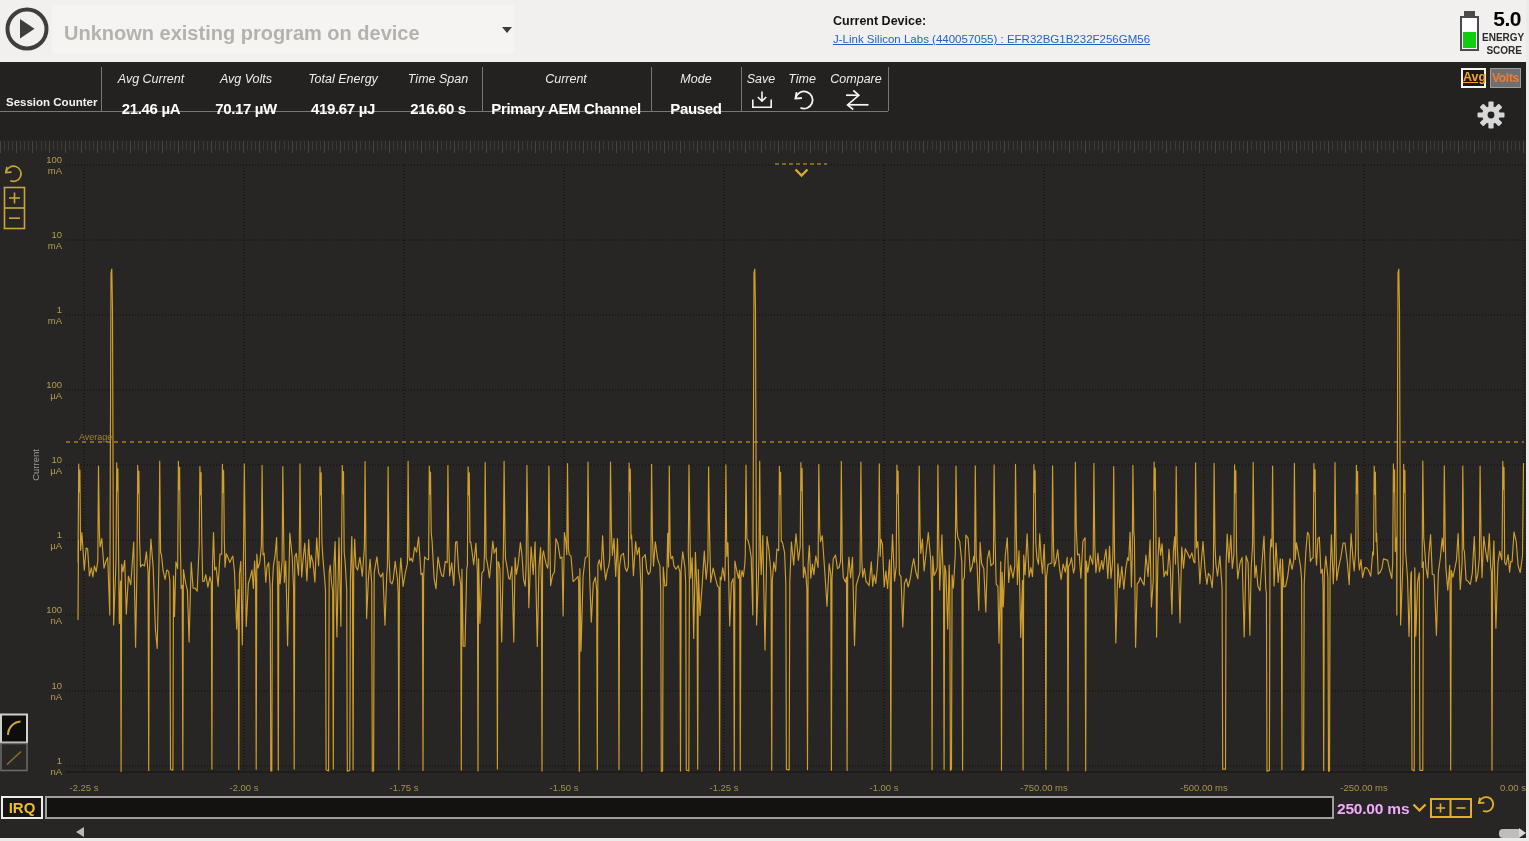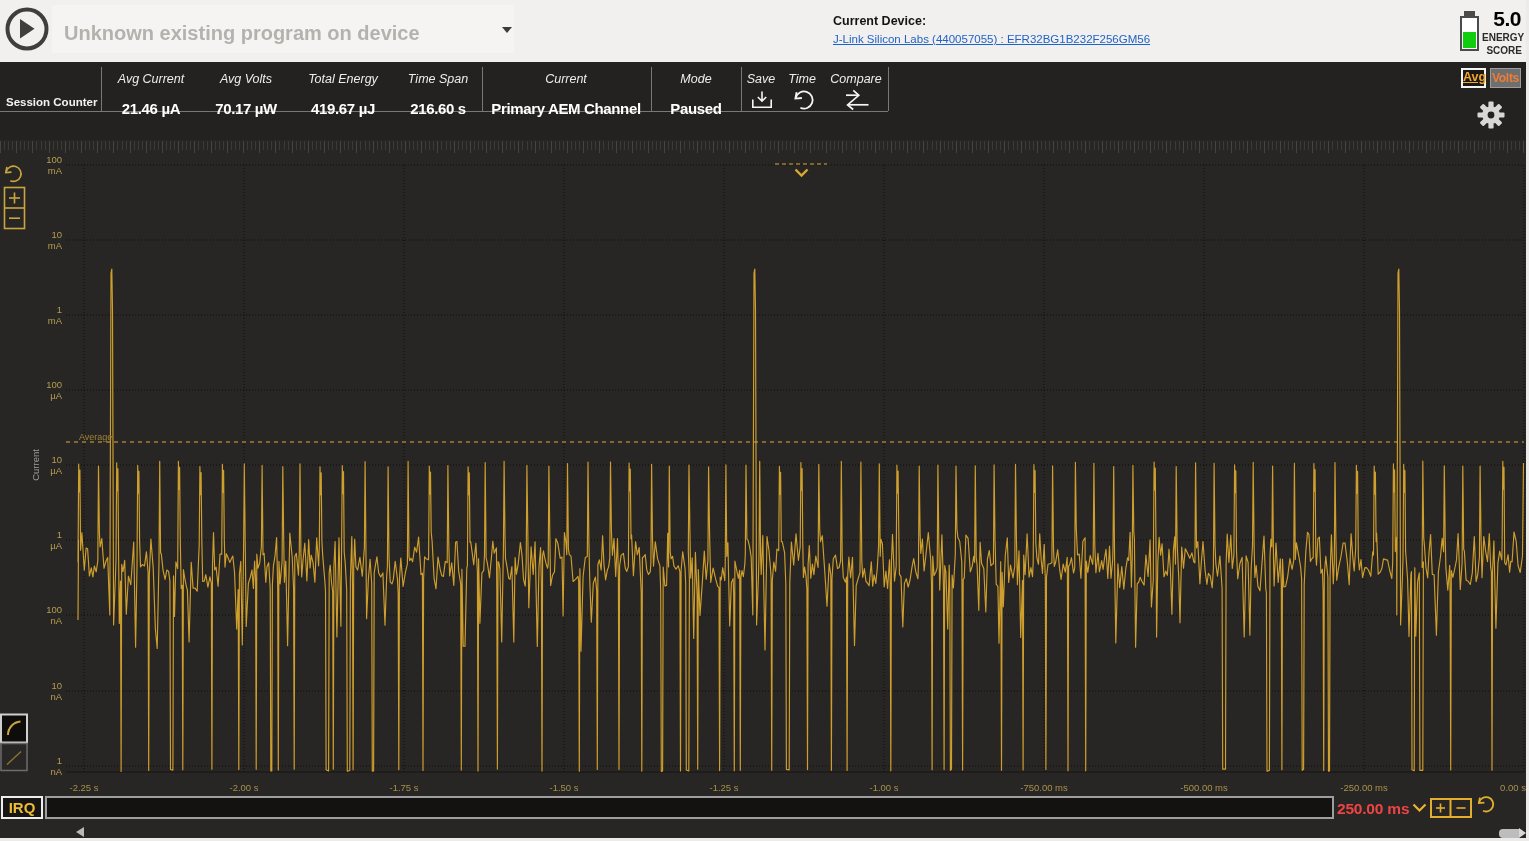--- a/index.html
+++ b/index.html
@@ -32,21 +32,21 @@
 #tickmaj{left:0;top:141px;width:1526px;height:12px;background:repeating-linear-gradient(90deg,#454442 0px,#454442 1px,transparent 1px,transparent 16.2px);}
 
 #chart{left:0;top:140px;}
 .gd{stroke:#0d0c0b;stroke-width:1;stroke-dasharray:1 2;fill:none;}
 .yl{fill:#b59e4f;font-size:9.5px;text-anchor:end;}
 .xl{fill:#a8914a;font-size:9.5px;}
 .ctl{stroke:#c9a63c;stroke-width:1.6;fill:none;}
 
 #irqbox{left:1px;top:796px;width:42px;height:23px;border:2px solid #ededed;background:#161514;color:#eebb33;font-size:15px;font-weight:bold;text-align:center;line-height:19px;}
 #irqtrk{left:45px;top:796px;width:1289px;height:23px;border:2px solid #9e9e9e;background:#131211;}
-#zoomtxt{left:1337px;top:800px;font-size:15.5px;font-weight:bold;color:#ef4444;letter-spacing:-0.2px;}
+#zoomtxt{left:1337px;top:800px;font-size:15.5px;font-weight:bold;color:#f0abfc;letter-spacing:-0.2px;}
 
 #sthumb{left:1499px;top:829px;width:20px;height:9px;background:#bdbdbd;border-radius:4px 0 0 4px;}
 #sleft{left:76px;top:827px;width:0;height:0;border-top:5px solid transparent;border-bottom:5px solid transparent;border-right:8px solid #b8b8b8;}
 #sright{left:1519px;top:828px;width:0;height:0;border-top:5.5px solid transparent;border-bottom:5.5px solid transparent;border-left:7px solid #d8d8d8;}
 
 #fright{left:1526px;top:0;width:3px;height:841px;background:#ecebe9;}
 #fbot{left:0;top:838px;width:1529px;height:3px;background:#ecebe9;}
 </style></head>
 <body>
 <div id="app">

